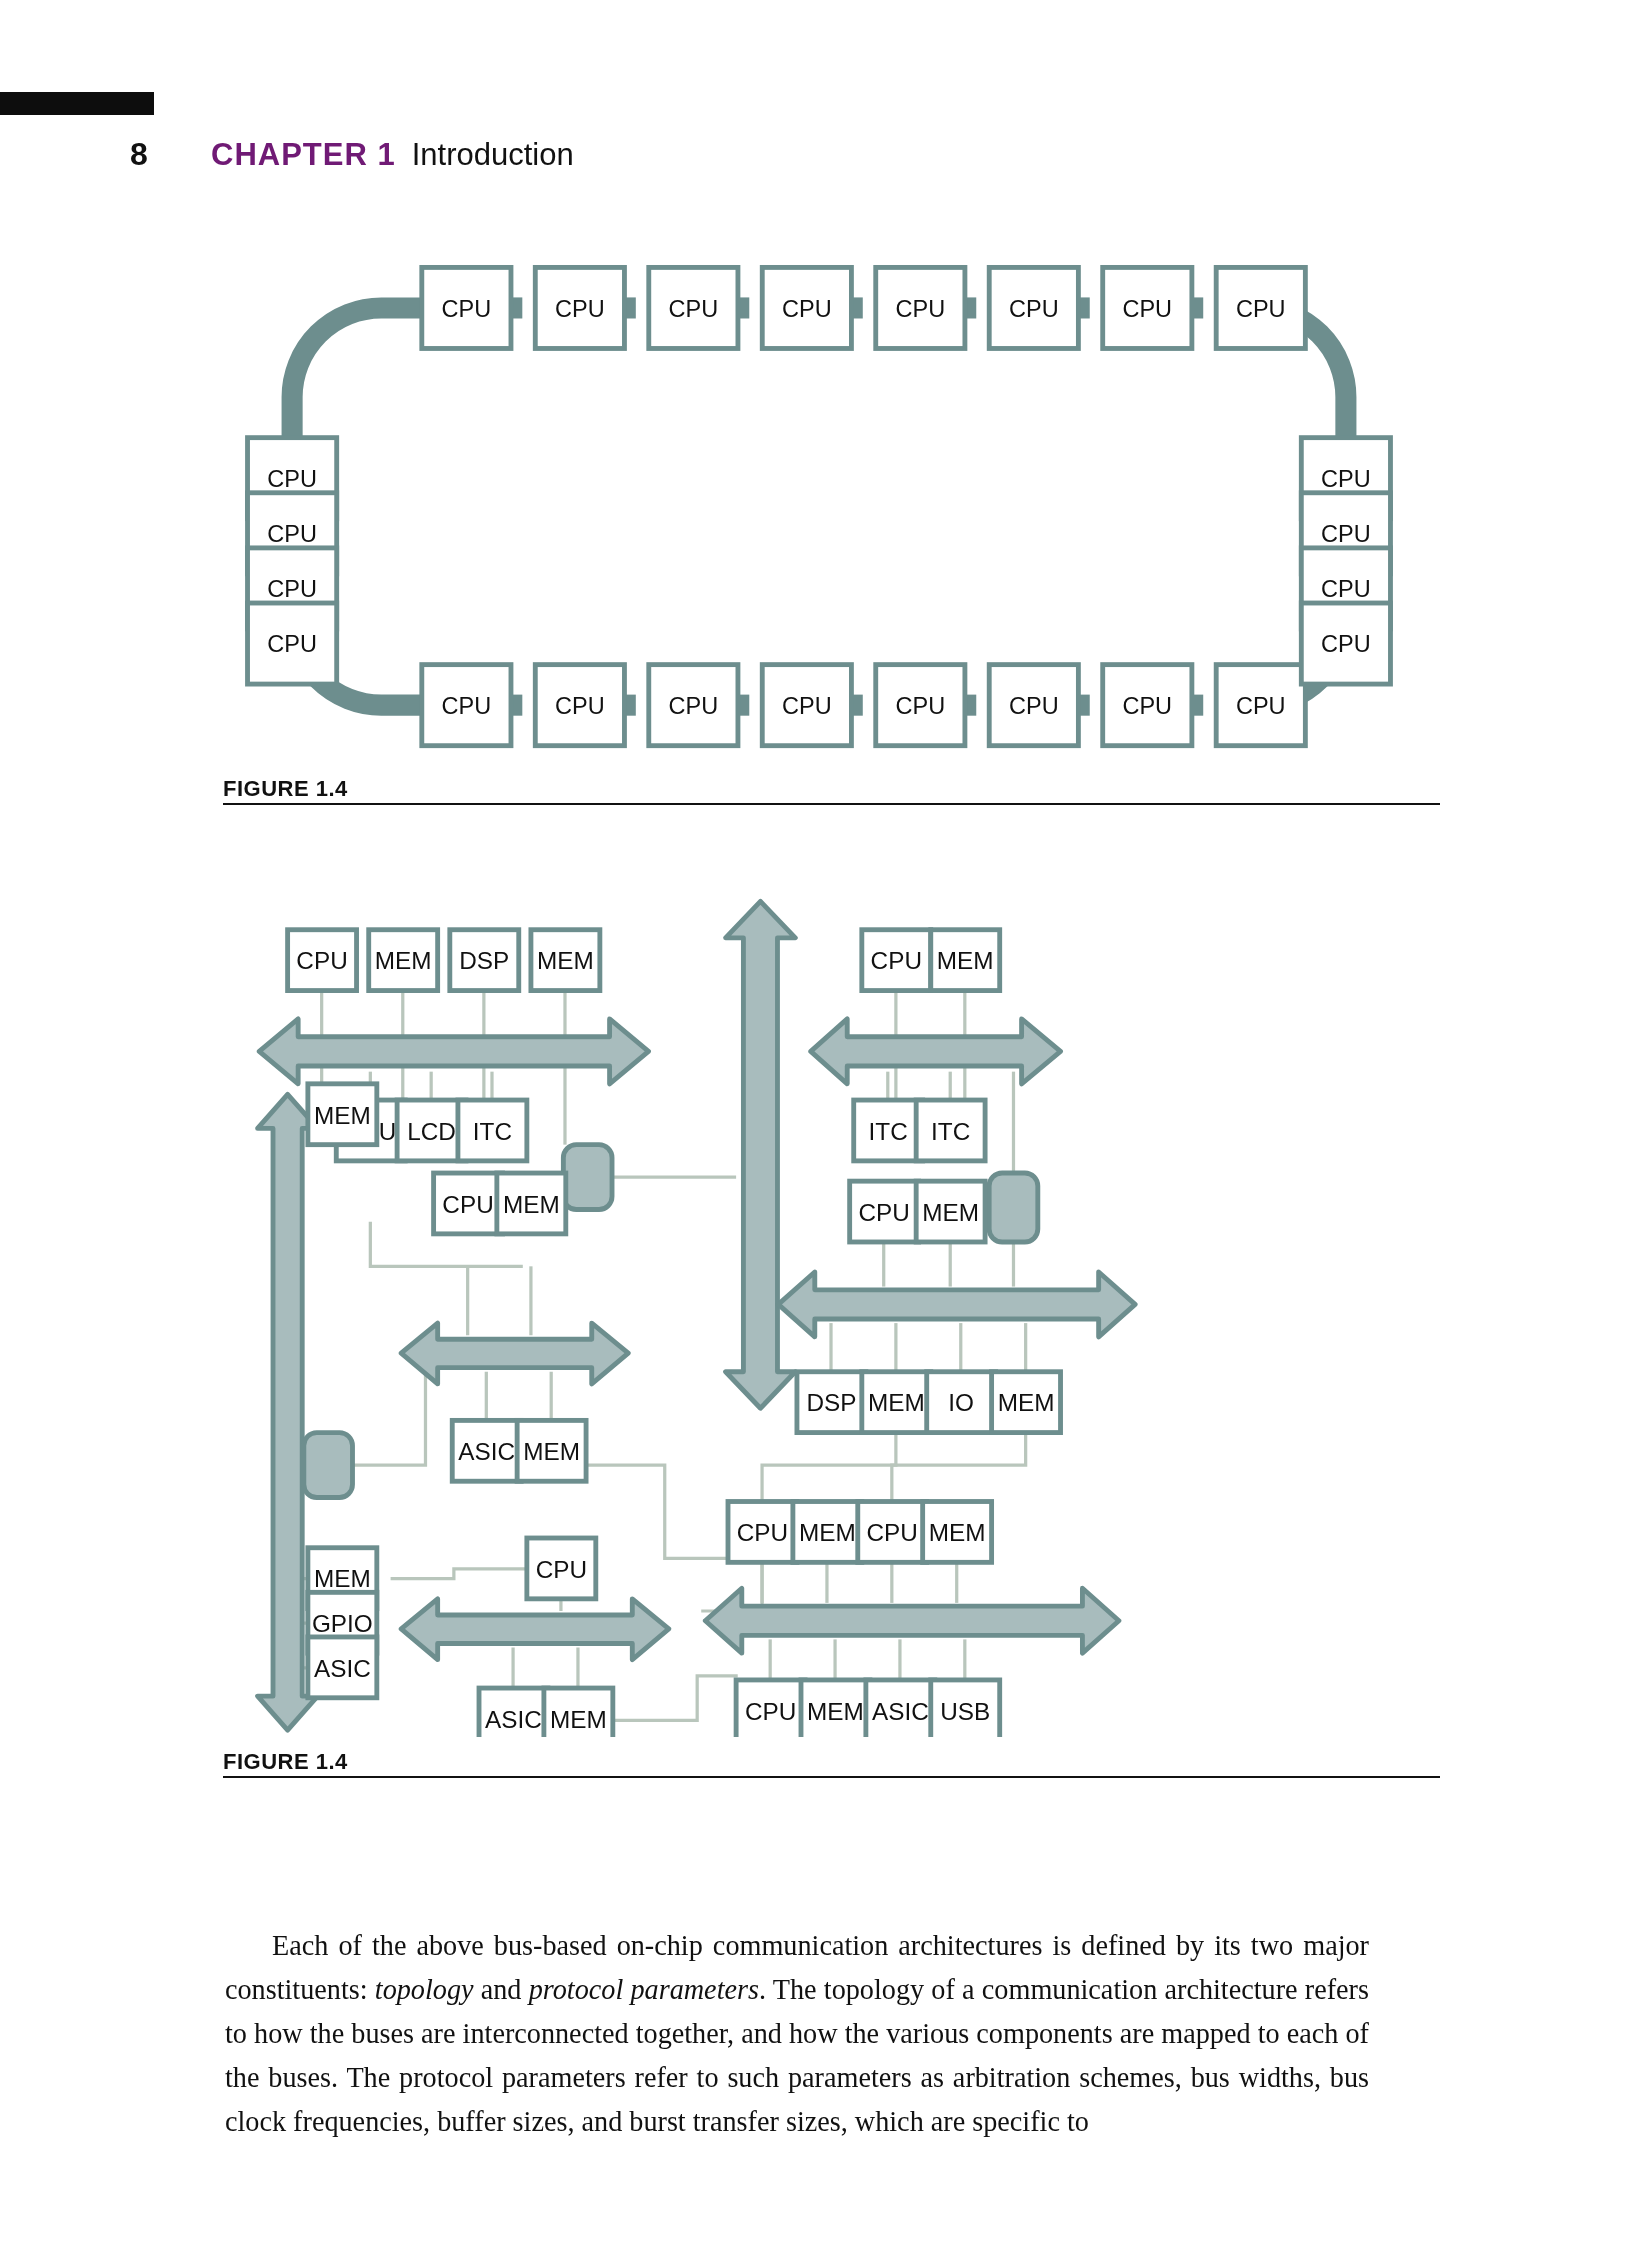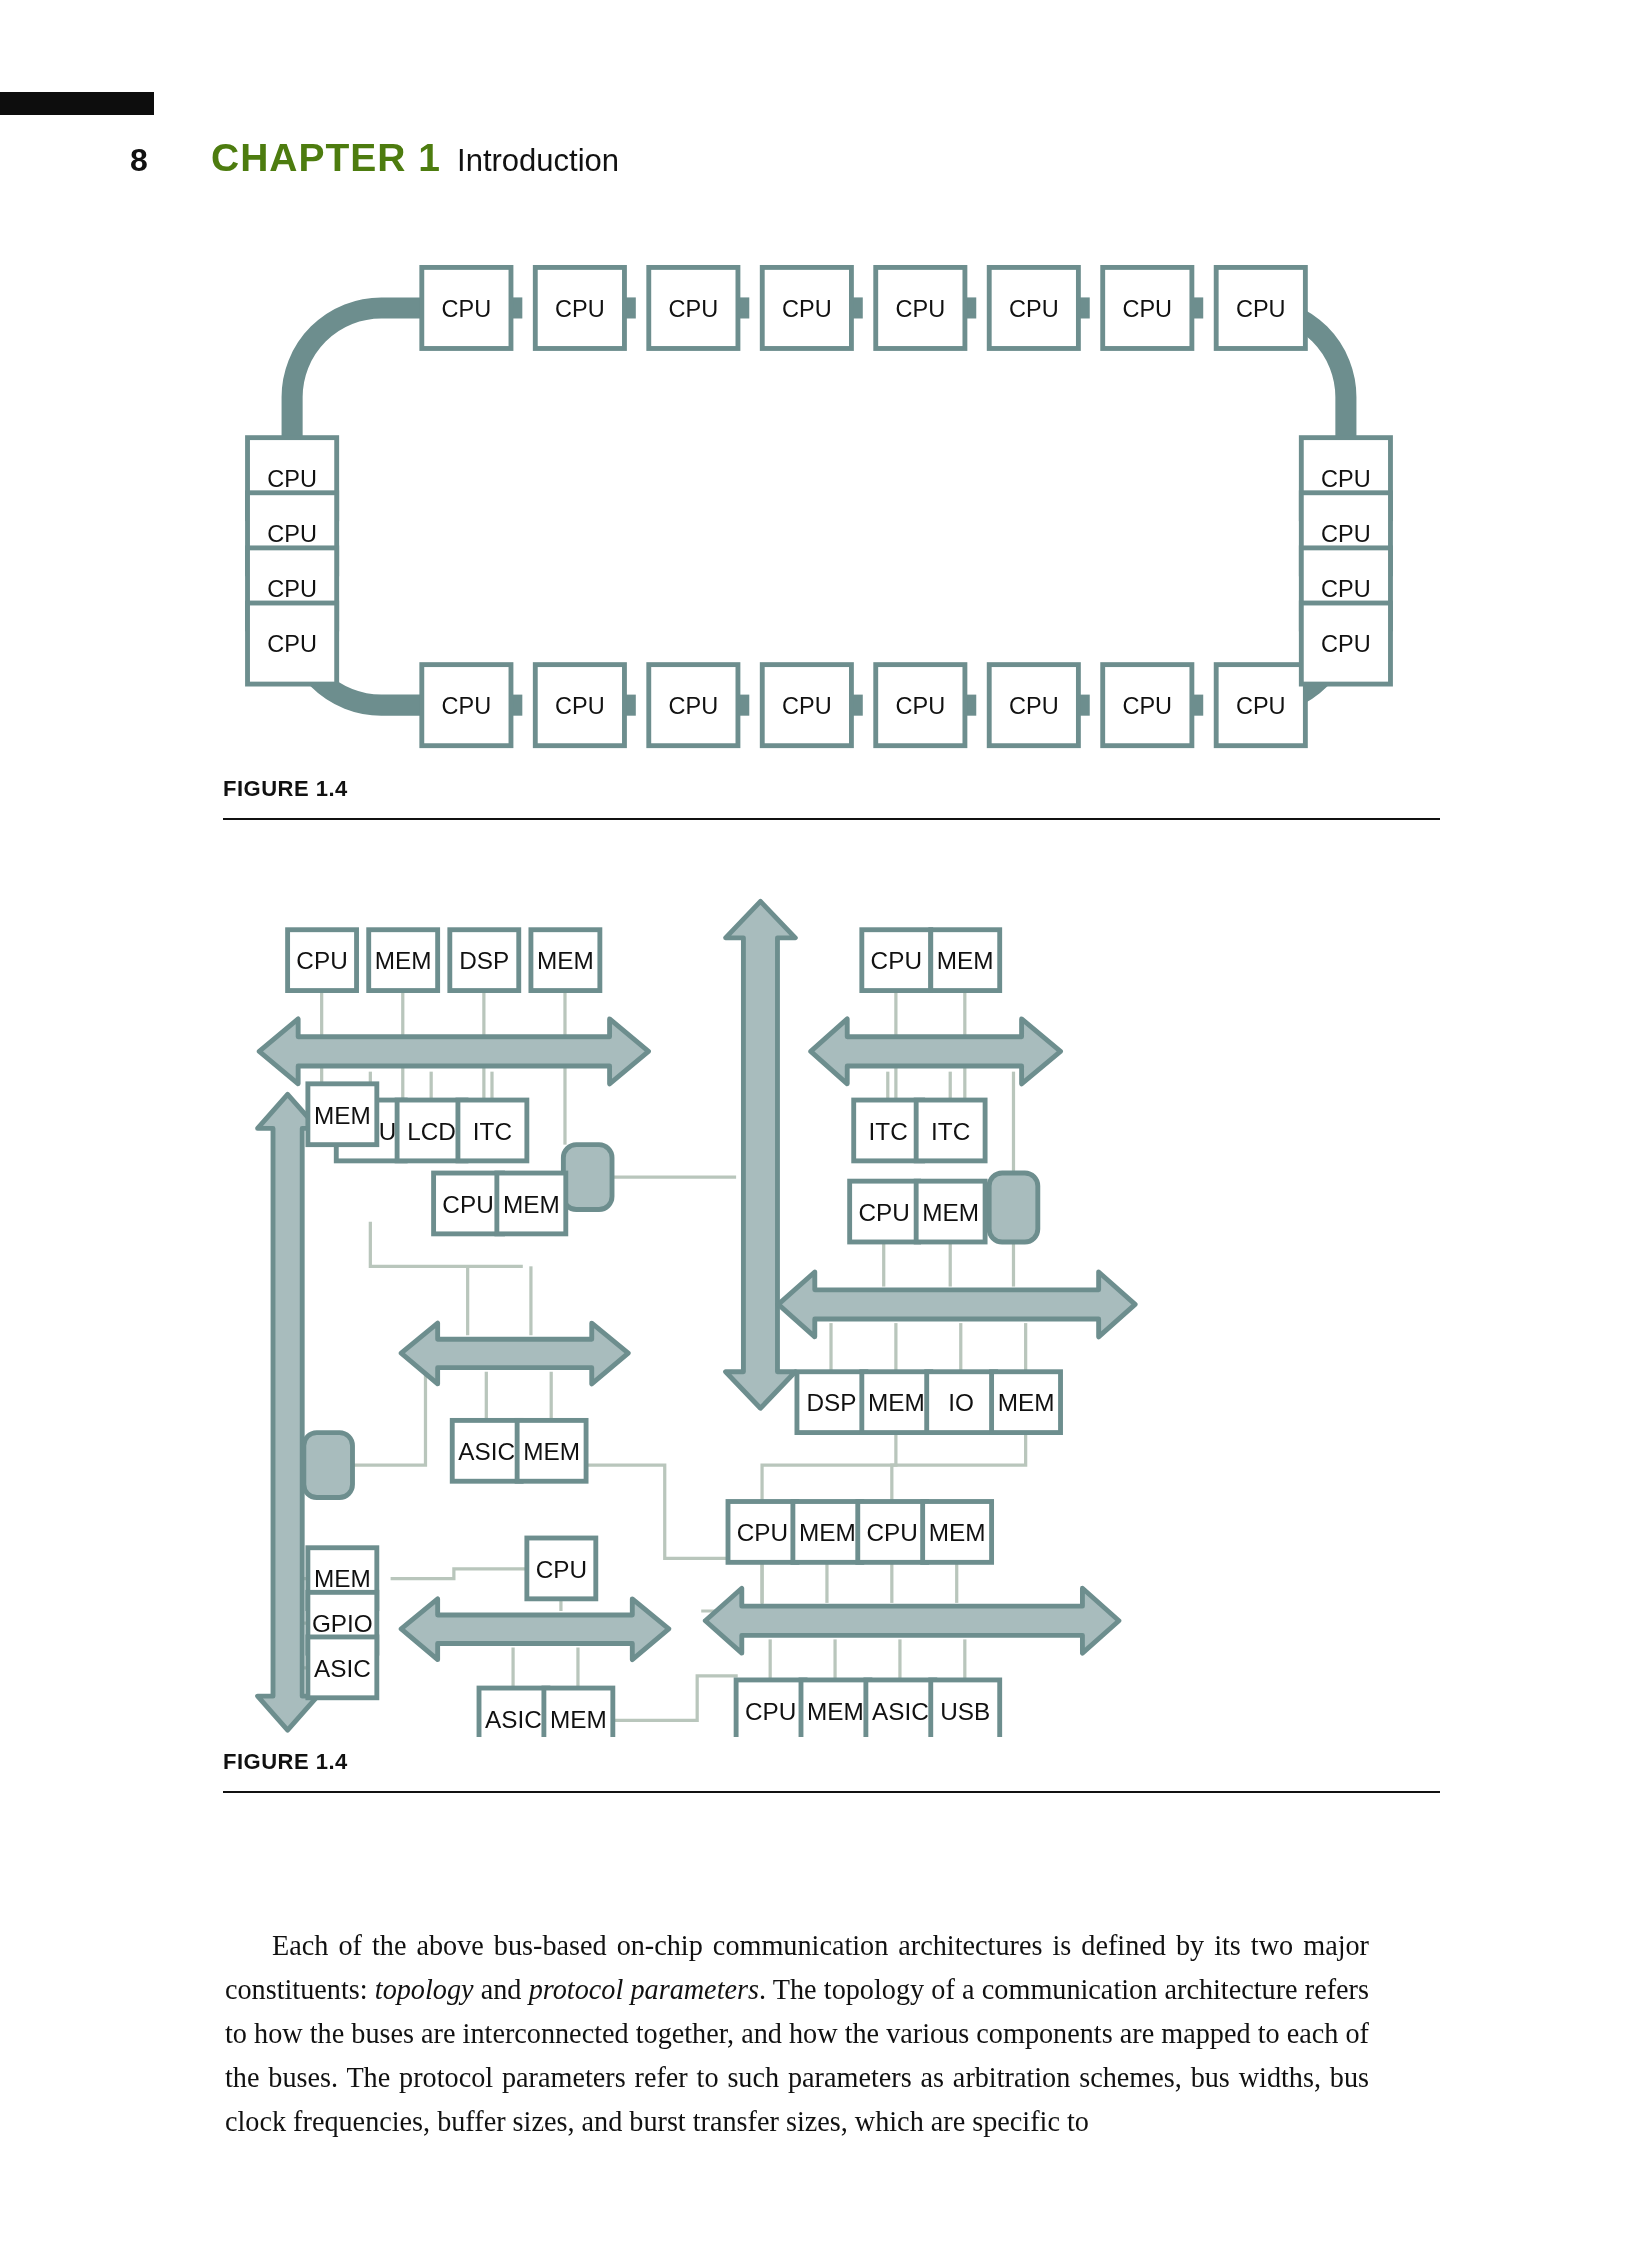--- a/index.html
+++ b/index.html
@@ -38,41 +38,41 @@
     font-family: "Liberation Sans", sans-serif;
     font-weight: bold;
     font-size: 32px;
     letter-spacing: 0.4px;
     color: #111;
     width: 81px;
   }
   #chapter-label {
     font-family: "Liberation Sans", sans-serif;
     font-weight: bold;
-    font-size: 39px;
+    font-size: 31px;
     letter-spacing: 1px;
-    color: #4d7c0f;
+    color: #701a75;
   }
   #chapter-title {
     font-family: "Liberation Sans", sans-serif;
     font-weight: normal;
     font-size: 31px;
     color: #111;
     margin-left: 16px;
   }
 
   
   .figure-caption-block { position: absolute; left: 223px; width: 1217px; }
   .figure-caption-title {
     font-family: "Liberation Sans", sans-serif;
     font-weight: bold;
     font-size: 22px;
     letter-spacing: 0.5px;
     color: #111;
-    padding-bottom: 16px;
+    padding-bottom: 1px;
   }
   .figure-caption-rule { height: 2.4px; background: #111; width: 100%; }
   .figure-caption-sub {
     font-family: "Liberation Sans", sans-serif;
     font-size: 24px;
     color: #111;
     padding-top: 9.7px;
   }
 
   

